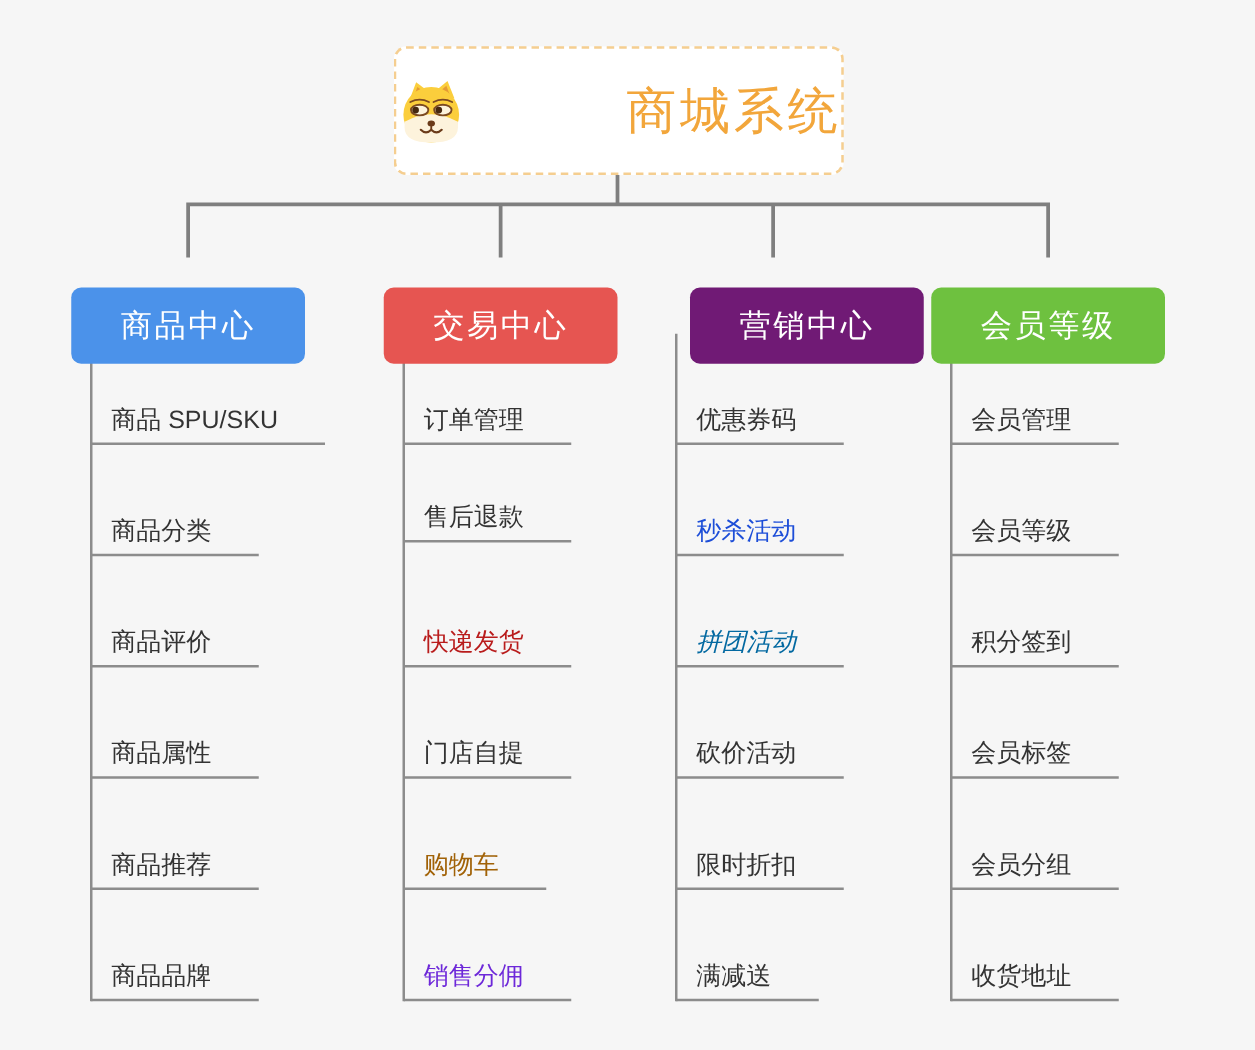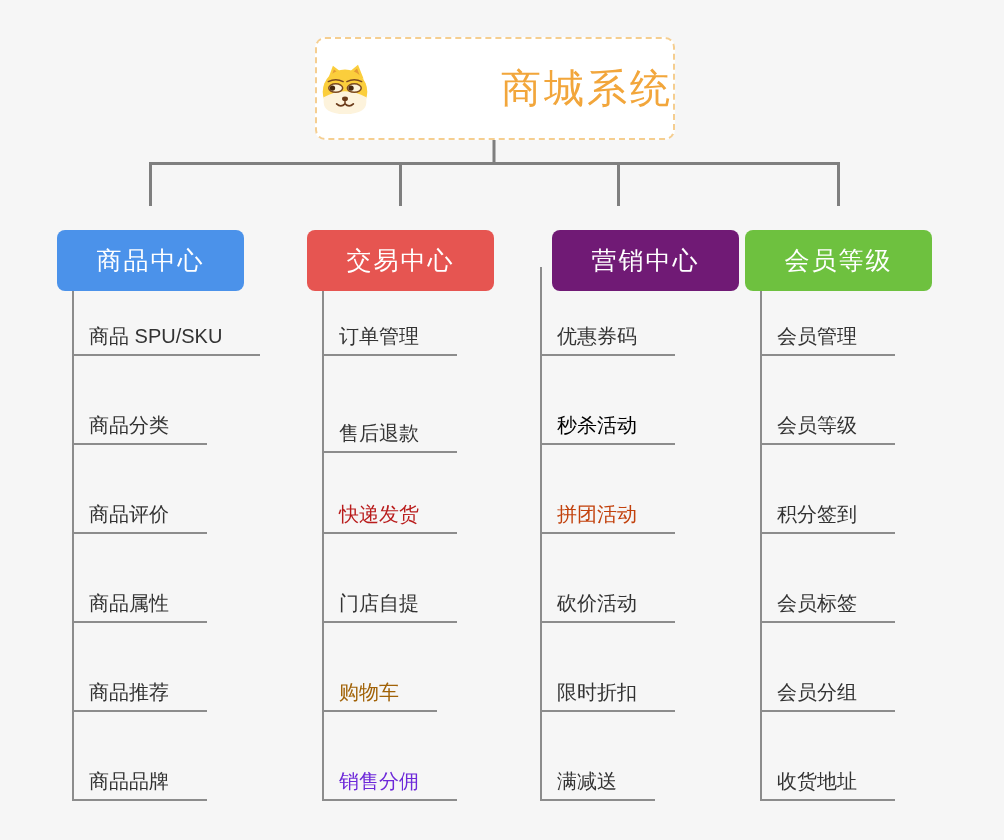--- a/index.html
+++ b/index.html
@@ -76,29 +76,29 @@
 
 <div class="branch-box" style="left: 57px; background: rgb(75, 146, 234); color: rgb(255, 255, 255);">商品中心</div>
     <div class="leaf" style="left: 73px; top: 312px; color: rgb(51, 51, 51); border-bottom-color: rgb(140, 140, 140);">商品 SPU/SKU</div>
     <div class="leaf" style="left: 73px; top: 401px; color: rgb(51, 51, 51); border-bottom-color: rgb(140, 140, 140);">商品分类</div>
     <div class="leaf" style="left: 73px; top: 490px; color: rgb(51, 51, 51); border-bottom-color: rgb(140, 140, 140);">商品评价</div>
     <div class="leaf" style="left: 73px; top: 668px; color: rgb(51, 51, 51); border-bottom-color: rgb(140, 140, 140);">商品推荐</div>
     <div class="leaf" style="left: 73px; top: 579px; color: rgb(51, 51, 51); border-bottom-color: rgb(140, 140, 140);">商品属性</div>
     <div class="leaf" style="left: 73px; top: 757px; color: rgb(51, 51, 51); border-bottom-color: rgb(140, 140, 140);">商品品牌</div>
     <div class="branch-box" style="left: 307px; background: rgb(230, 85, 81); color: rgb(255, 255, 255);">交易中心</div>
     <div class="leaf" style="left: 323px; top: 312px; color: rgb(51, 51, 51); border-bottom-color: rgb(140, 140, 140);">订单管理</div>
-    <div class="leaf" style="left: 323px; top: 409px; color: rgb(51, 51, 51); border-bottom-color: rgb(140, 140, 140);">售后退款</div>
+    <div class="leaf" style="left: 323px; top: 390px; color: rgb(51, 51, 51); border-bottom-color: rgb(140, 140, 140);">售后退款</div>
     <div class="leaf" style="left: 323px; top: 490px; color: #b91c1c; border-bottom-color: rgb(140, 140, 140);">快递发货</div>
     <div class="leaf" style="left: 323px; top: 579px; color: rgb(51, 51, 51); border-bottom-color: rgb(140, 140, 140);">门店自提</div>
     <div class="leaf" style="left: 323px; top: 668px; color: #a16207; border-bottom-color: rgb(140, 140, 140);">购物车</div>
     <div class="leaf" style="left: 323px; top: 757px; color: #6d28d9; border-bottom-color: rgb(140, 140, 140);">销售分佣</div>
     <div class="branch-box" style="left: 552px; background: #701a75; color: rgb(255, 255, 255);">营销中心</div>
     <div class="leaf" style="left: 541px; top: 312px; color: rgb(51, 51, 51); border-bottom-color: rgb(140, 140, 140);">优惠券码</div>
-    <div class="leaf" style="left: 541px; top: 401px; color: #000000; border-bottom-color: rgb(140, 140, 140);">秒杀活动</div>
-    <div class="leaf" style="left: 541px; top: 490px; color: #c2410c; border-bottom-color: rgb(140, 140, 140);">拼团活动</div>
+    <div class="leaf" style="left: 541px; top: 401px; color: #1d4ed8; border-bottom-color: rgb(140, 140, 140);">秒杀活动</div>
+    <div class="leaf" style="left: 541px; top: 490px; color: #0369a1; border-bottom-color: rgb(140, 140, 140); font-style: italic;">拼团活动</div>
     <div class="leaf" style="left: 541px; top: 579px; color: rgb(51, 51, 51); border-bottom-color: rgb(140, 140, 140);">砍价活动</div>
     <div class="leaf" style="left: 541px; top: 668px; color: rgb(51, 51, 51); border-bottom-color: rgb(140, 140, 140);">限时折扣</div>
     <div class="leaf" style="left: 541px; top: 757px; color: rgb(51, 51, 51); border-bottom-color: rgb(140, 140, 140);">满减送</div>
     <div class="branch-box" style="left: 745px; background: rgb(110, 193, 63); color: rgb(255, 255, 255);">会员等级</div>
     <div class="leaf" style="left: 761px; top: 312px; color: rgb(51, 51, 51); border-bottom-color: rgb(140, 140, 140);">会员管理</div>
     <div class="leaf" style="left: 761px; top: 401px; color: rgb(51, 51, 51); border-bottom-color: rgb(140, 140, 140);">会员等级</div>
     <div class="leaf" style="left: 761px; top: 490px; color: rgb(51, 51, 51); border-bottom-color: rgb(140, 140, 140);">积分签到</div>
     <div class="leaf" style="left: 761px; top: 668px; color: rgb(51, 51, 51); border-bottom-color: rgb(140, 140, 140);">会员分组</div>
     <div class="leaf" style="left: 761px; top: 579px; color: rgb(51, 51, 51); border-bottom-color: rgb(140, 140, 140);">会员标签</div>
     <div class="leaf" style="left: 761px; top: 757px; color: rgb(51, 51, 51); border-bottom-color: rgb(140, 140, 140); text-align: center;">收货地址</div>

